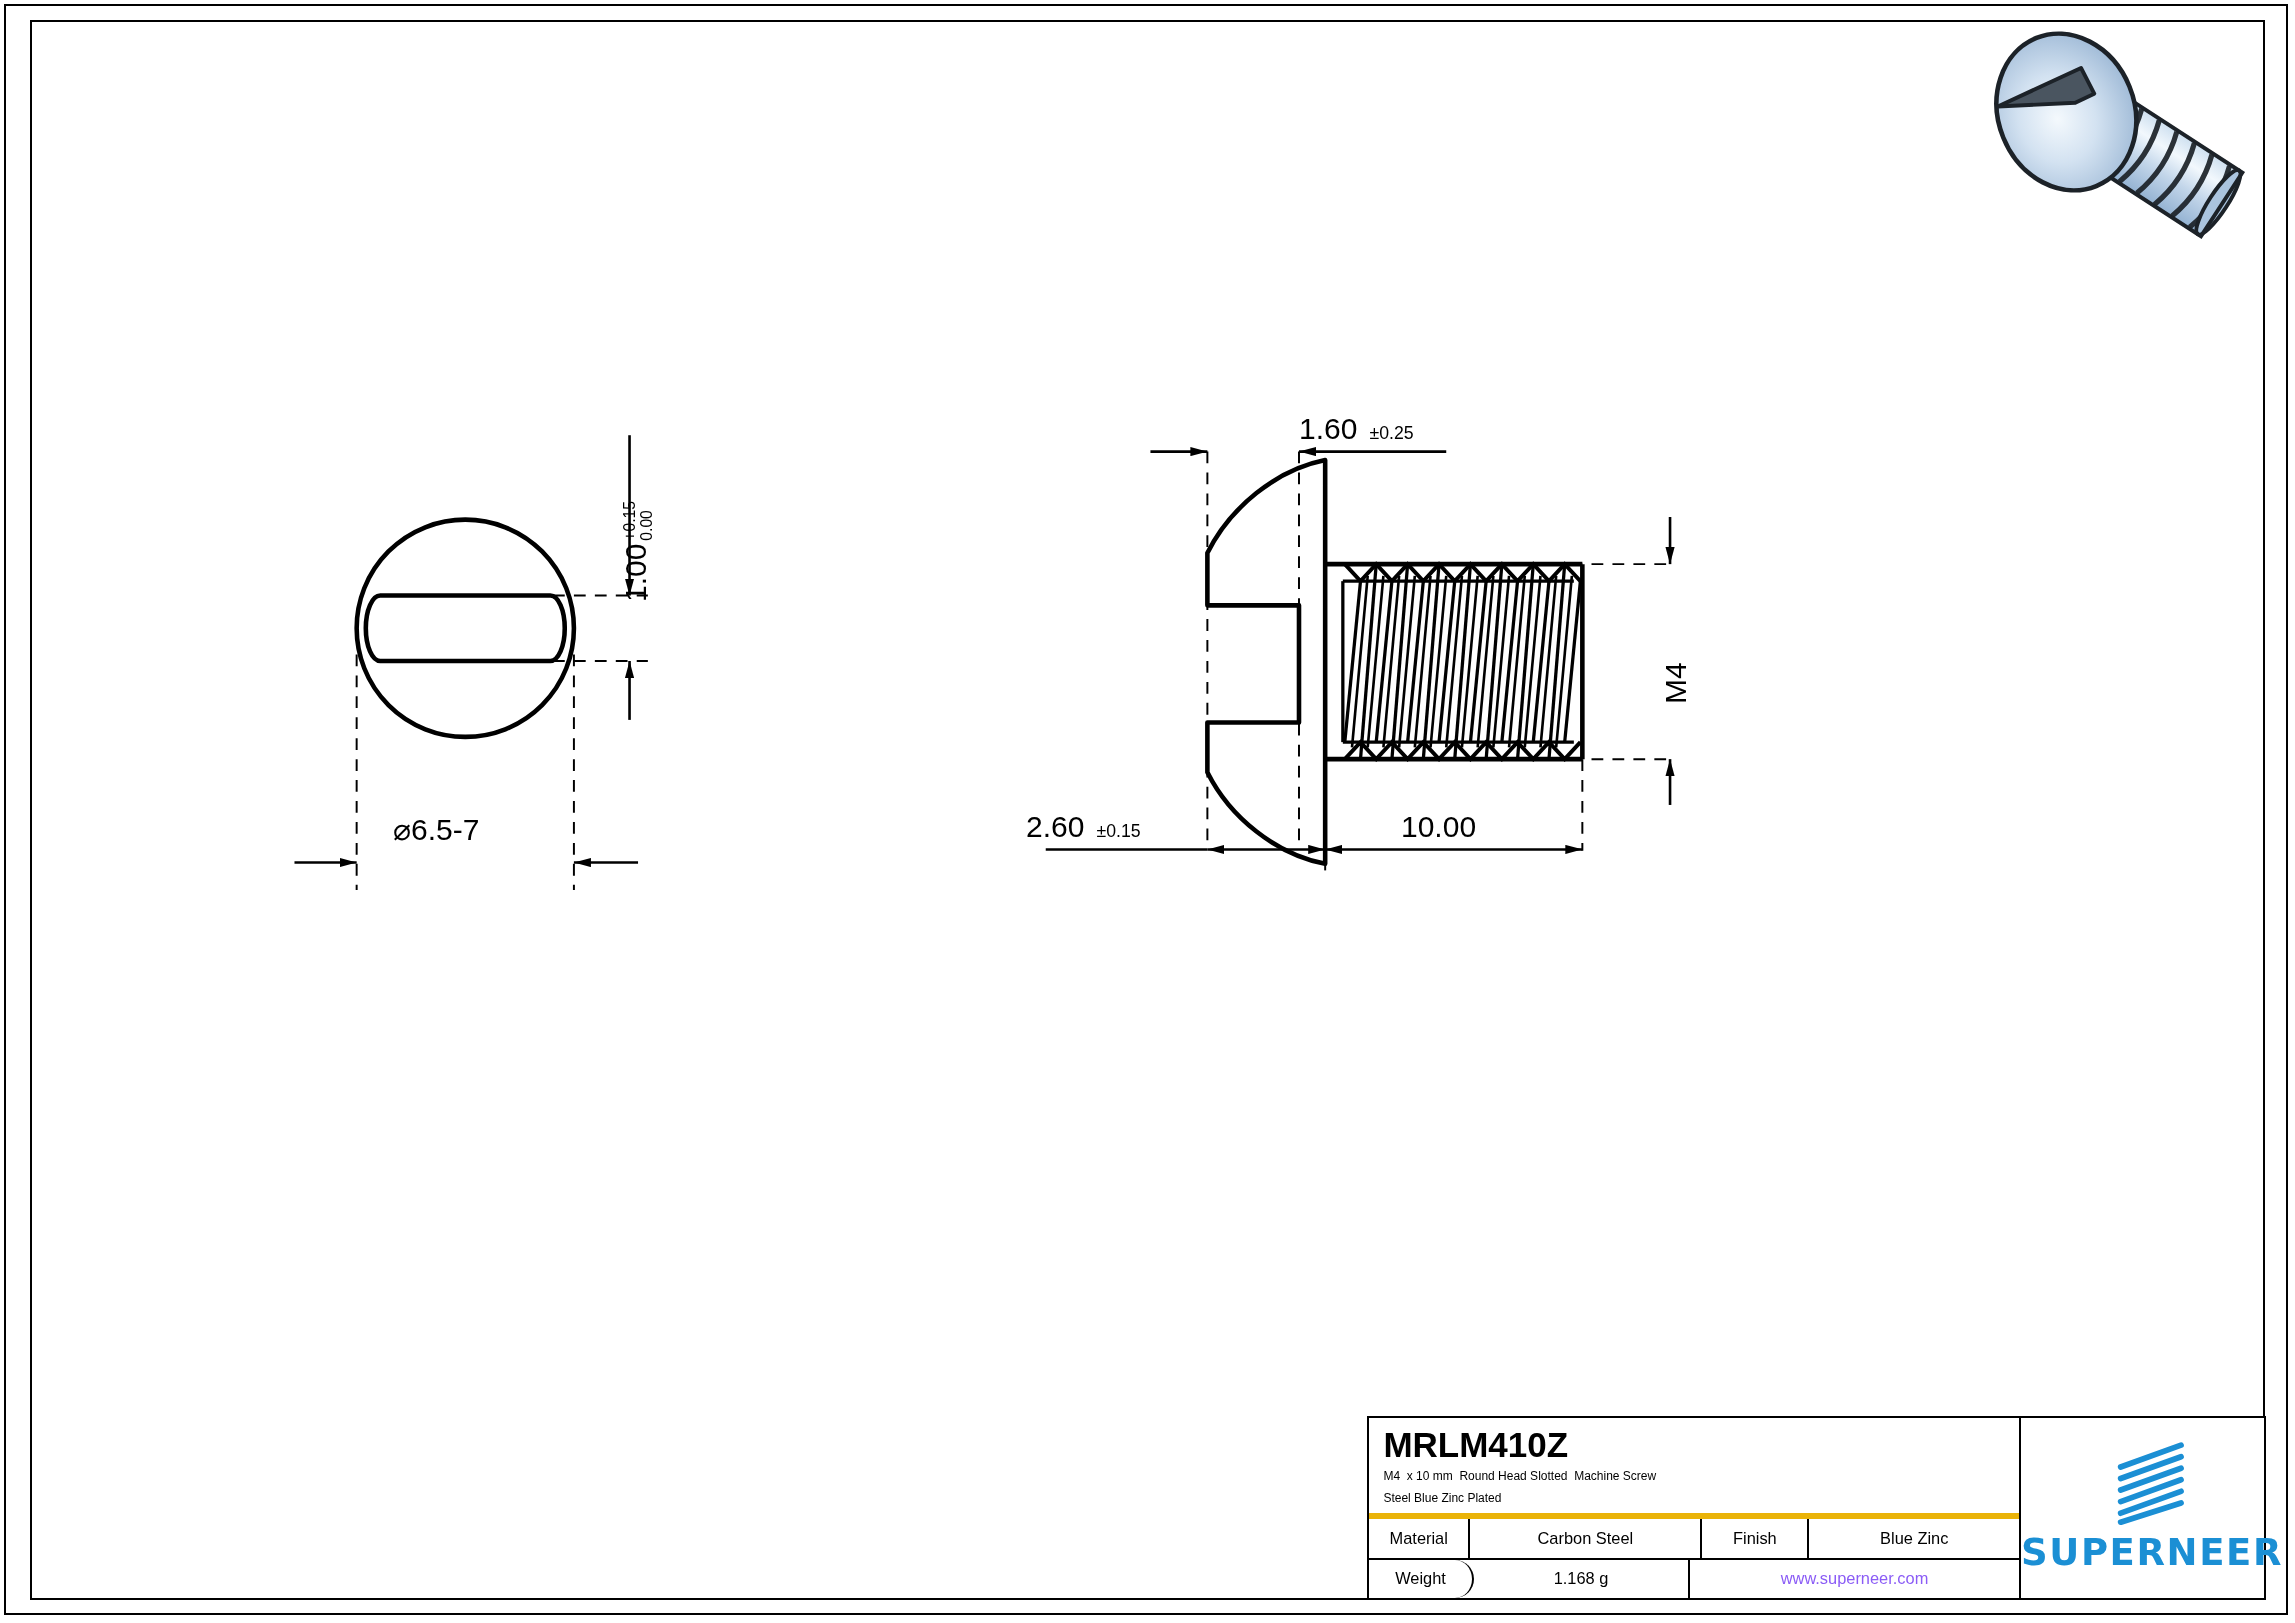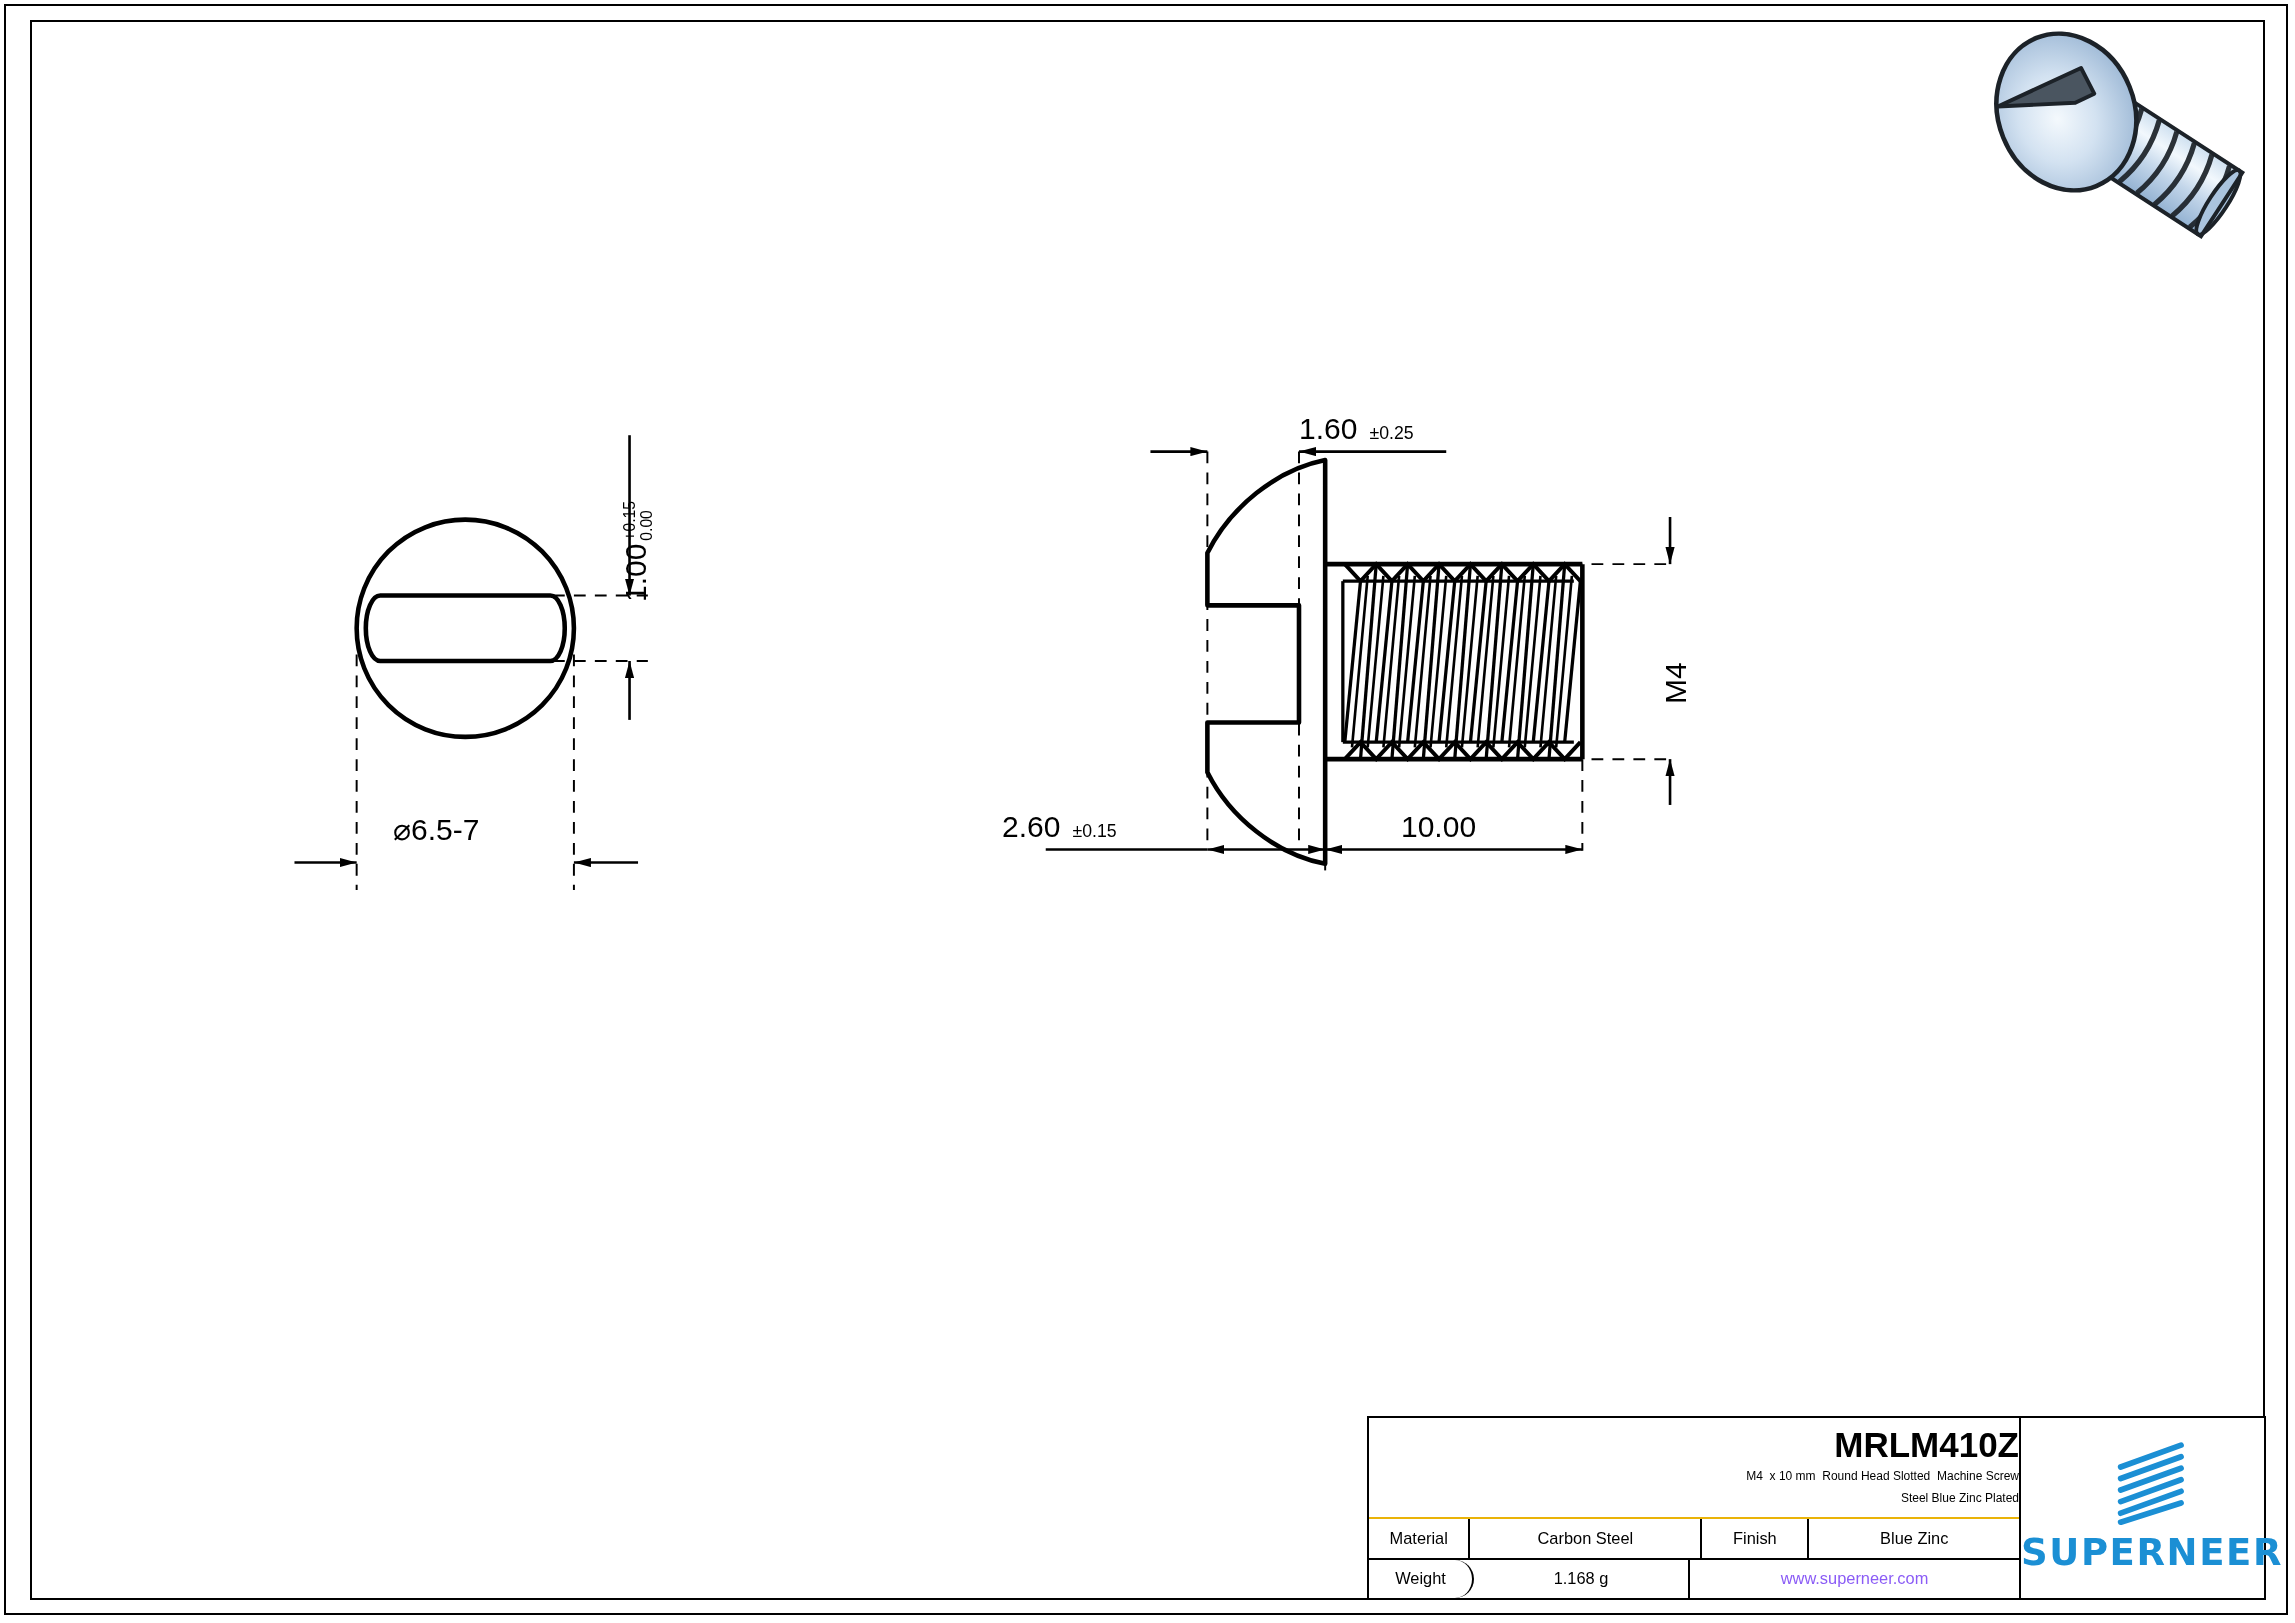--- a/index.html
+++ b/index.html
@@ -62,23 +62,22 @@
     width: 652px;
     height: 100%;
     box-sizing: border-box;
     border-right: 2.6px solid #000;
     display: flex;
     flex-direction: column;
   }
   .tb-desc {
     flex: 0 0 101px;
     box-sizing: border-box;
-    border-bottom: 2px solid #eab308;
+    border-bottom: 6px solid #eab308;
     padding: 6.5px 0 0 14.4px;
-    text-align: right;
   }
   .tb-partno {
     font-size: 35px;
     font-weight: bold;
     color: #000;
     letter-spacing: 0px;
     line-height: 39px;
     margin-bottom: 2.6px;
   }
   .tb-descline {
@@ -330,21 +329,21 @@
       <span style="display:block">+0.15</span>
       <span style="display:block">0.00</span>
     </span>
   </div>
 
   <div class="dim" style="left:1299px; top:412px;">
     <span class="val">1.60</span>
     <span class="tol" style="margin-left:9.2px;">±0.25</span>
   </div>
 
-  <div class="dim" style="left:1002px; top:810px;">
+  <div class="dim" style="left:1026px; top:810px;">
     <span class="val">2.60</span>
     <span class="tol" style="margin-left:9.2px;">±0.15</span>
   </div>
 
   <div class="dim" style="left:1401px; top:810px;">
     <span class="val">10.00</span>
   </div>
 
   <div class="dim dim-rot90" style="left:1659px; top:704px;">
     <span class="val">M4</span>

